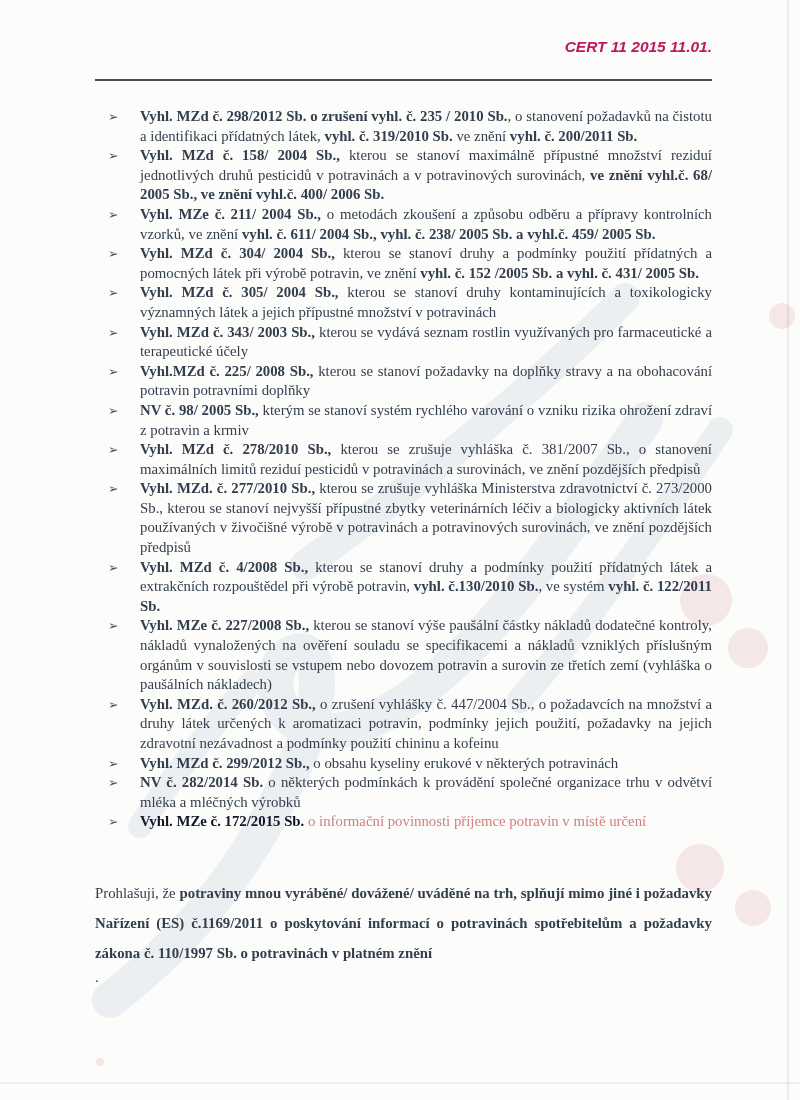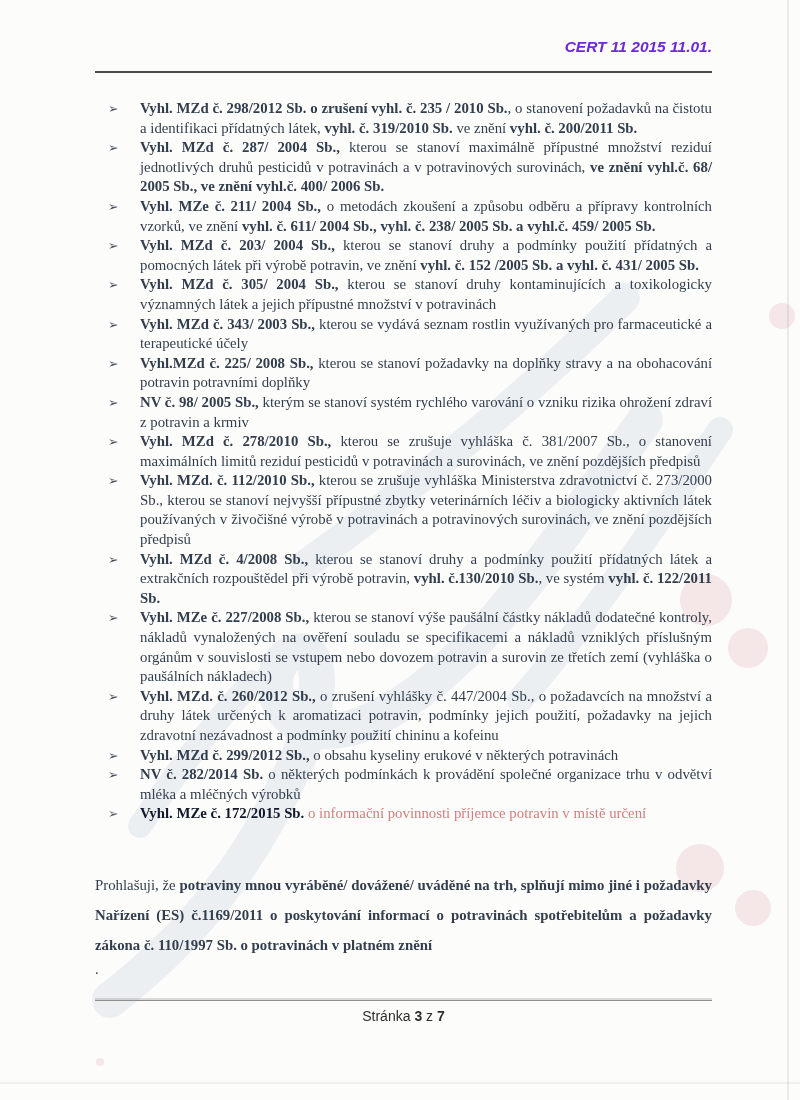--- a/index.html
+++ b/index.html
@@ -12,23 +12,23 @@
     color:#323e4d;
   }
   .scan-edge-r{position:absolute;top:0;bottom:0;right:11px;width:2px;background:rgba(90,90,85,0.10);}
   .scan-edge-b{position:absolute;left:0;right:0;bottom:16px;height:2px;background:rgba(90,90,85,0.07);}
   .watermark{position:absolute;left:0;top:0;z-index:0;pointer-events:none;}
   .content{position:absolute;left:95px;width:617px;top:38px;z-index:1;}
   
   .hdr{
     font-family:"Liberation Sans", sans-serif;
     font-style:italic;font-weight:600;
-    font-size:15.5px;color:#6d28d9;
+    font-size:15.5px;color:#be185d;
     text-align:right;
-    padding-bottom:15px;
+    padding-bottom:23px;
     border-bottom:2px solid #4c4c4c;
   }
   
   .reg-list{list-style:none;margin:26px 0 0;padding:0;}
   .reg-item{
     position:relative;
     padding-left:45px;
     font-size:14.8px;line-height:19.6px;
     text-align:justify;
   }
@@ -90,44 +90,39 @@
   <div class="scan-edge-b"></div>
 
   <div class="content">
 
     <div class="hdr">
       <span>CERT 11 2015 11.01.</span>
     </div>
 
     <ul class="reg-list">
         <li class="reg-item"><span class="arrow">➢</span><span class="b">Vyhl. MZd č. 298/2012 Sb. o zrušení vyhl. č. 235 / 2010 Sb.</span><span>, o stanovení požadavků na čistotu a identifikaci přídatných látek, </span><span class="b">vyhl. č. 319/2010 Sb.</span><span> ve znění </span><span class="b">vyhl. č. 200/2011 Sb.</span></li>
-        <li class="reg-item"><span class="arrow">➢</span><span class="b">Vyhl. MZd č. 287/ 2004 Sb.,</span><span> kterou se stanoví maximálně přípustné množství reziduí jednotlivých druhů pesticidů v potravinách a v potravinových surovinách, </span><span class="b">ve znění vyhl.č. 68/ 2005 Sb., ve znění vyhl.č. 400/ 2006 Sb.</span></li>
+        <li class="reg-item"><span class="arrow">➢</span><span class="b">Vyhl. MZd č. 158/ 2004 Sb.,</span><span> kterou se stanoví maximálně přípustné množství reziduí jednotlivých druhů pesticidů v potravinách a v potravinových surovinách, </span><span class="b">ve znění vyhl.č. 68/ 2005 Sb., ve znění vyhl.č. 400/ 2006 Sb.</span></li>
         <li class="reg-item"><span class="arrow">➢</span><span class="b">Vyhl. MZe č. 211/ 2004 Sb.,</span><span> o metodách zkoušení a způsobu odběru a přípravy kontrolních vzorků, ve znění </span><span class="b">vyhl. č. 611/ 2004 Sb., vyhl. č. 238/ 2005 Sb. a vyhl.č. 459/ 2005 Sb.</span></li>
-        <li class="reg-item"><span class="arrow">➢</span><span class="b">Vyhl. MZd č. 203/ 2004 Sb.,</span><span> kterou se stanoví druhy a podmínky použití přídatných a pomocných látek při výrobě potravin, ve znění </span><span class="b">vyhl. č. 152 /2005 Sb. a vyhl. č. 431/ 2005 Sb.</span></li>
+        <li class="reg-item"><span class="arrow">➢</span><span class="b">Vyhl. MZd č. 304/ 2004 Sb.,</span><span> kterou se stanoví druhy a podmínky použití přídatných a pomocných látek při výrobě potravin, ve znění </span><span class="b">vyhl. č. 152 /2005 Sb. a vyhl. č. 431/ 2005 Sb.</span></li>
         <li class="reg-item"><span class="arrow">➢</span><span class="b">Vyhl. MZd č. 305/ 2004 Sb.,</span><span> kterou se stanoví druhy kontaminujících a toxikologicky významných látek a jejich přípustné množství v potravinách</span></li>
         <li class="reg-item"><span class="arrow">➢</span><span class="b">Vyhl. MZd č. 343/ 2003 Sb.,</span><span> kterou se vydává seznam rostlin využívaných pro farmaceutické a terapeutické účely</span></li>
         <li class="reg-item"><span class="arrow">➢</span><span class="b">Vyhl.MZd č. 225/ 2008 Sb.,</span><span> kterou se stanoví požadavky na doplňky stravy a na obohacování potravin potravními doplňky</span></li>
         <li class="reg-item"><span class="arrow">➢</span><span class="b">NV č. 98/ 2005 Sb.,</span><span> kterým se stanoví systém rychlého varování o vzniku rizika ohrožení zdraví z potravin a krmiv</span></li>
         <li class="reg-item"><span class="arrow">➢</span><span class="b">Vyhl. MZd č. 278/2010 Sb.,</span><span> kterou se zrušuje vyhláška č. 381/2007 Sb., o stanovení maximálních limitů reziduí pesticidů v potravinách a surovinách, ve znění pozdějších předpisů</span></li>
-        <li class="reg-item"><span class="arrow">➢</span><span class="b">Vyhl. MZd. č. 112/2010 Sb.,</span><span> kterou se zrušuje vyhláška Ministerstva zdravotnictví č. 273/2000 Sb., kterou se stanoví nejvyšší přípustné zbytky veterinárních léčiv a biologicky aktivních látek používaných v živočišné výrobě v potravinách a potravinových surovinách, ve znění pozdějších předpisů</span></li>
+        <li class="reg-item"><span class="arrow">➢</span><span class="b">Vyhl. MZd. č. 277/2010 Sb.,</span><span> kterou se zrušuje vyhláška Ministerstva zdravotnictví č. 273/2000 Sb., kterou se stanoví nejvyšší přípustné zbytky veterinárních léčiv a biologicky aktivních látek používaných v živočišné výrobě v potravinách a potravinových surovinách, ve znění pozdějších předpisů</span></li>
         <li class="reg-item"><span class="arrow">➢</span><span class="b">Vyhl. MZd č. 4/2008 Sb.,</span><span> kterou se stanoví druhy a podmínky použití přídatných látek a extrakčních rozpouštědel při výrobě potravin, </span><span class="b">vyhl. č.130/2010 Sb.</span><span>, ve systém </span><span class="b">vyhl. č. 122/2011 Sb.</span></li>
         <li class="reg-item"><span class="arrow">➢</span><span class="b">Vyhl. MZe č. 227/2008 Sb.,</span><span> kterou se stanoví výše paušální částky nákladů dodatečné kontroly, nákladů vynaložených na ověření souladu se specifikacemi a nákladů vzniklých příslušným orgánům v souvislosti se vstupem nebo dovozem potravin a surovin ze třetích zemí (vyhláška o paušálních nákladech)</span></li>
         <li class="reg-item"><span class="arrow">➢</span><span class="b">Vyhl. MZd. č. 260/2012 Sb.,</span><span> o zrušení vyhlášky č. 447/2004 Sb., o požadavcích na množství a druhy látek určených k aromatizaci potravin, podmínky jejich použití, požadavky na jejich zdravotní nezávadnost a podmínky použití chininu a kofeinu</span></li>
         <li class="reg-item"><span class="arrow">➢</span><span class="b">Vyhl. MZd č. 299/2012 Sb.,</span><span> o obsahu kyseliny erukové v některých potravinách</span></li>
         <li class="reg-item"><span class="arrow">➢</span><span class="b">NV č. 282/2014 Sb.</span><span> o některých podmínkách k provádění společné organizace trhu v odvětví mléka a mléčných výrobků</span></li>
         <li class="reg-item red"><span class="arrow">➢</span><span class="b">Vyhl. MZe č. 172/2015 Sb.</span><span> o informační povinnosti příjemce potravin v místě určení</span></li>
       </ul>
 
     <div class="paras">
         <p class="para"><span>Prohlašuji, že </span><span class="b">potraviny mnou vyráběné/ dovážené/ uváděné na trh, splňují mimo jiné i požadavky Nařízení (ES) č.1169/2011 o poskytování informací o potravinách spotřebitelům a požadavky zákona č. 110/1997 Sb. o potravinách v platném znění</span></p>
         <p class="para dot-line"><span>.</span></p>
         <p class="para last-block"></p>
       </div>
 
   </div>
 
-  <div class="footer">
-    <div class="footer-text">
-      <span>Stránka </span><b>3</b><span> z </span><b>7</b>
-    </div>
-  </div>
 
 </div>
 
 </body></html>

